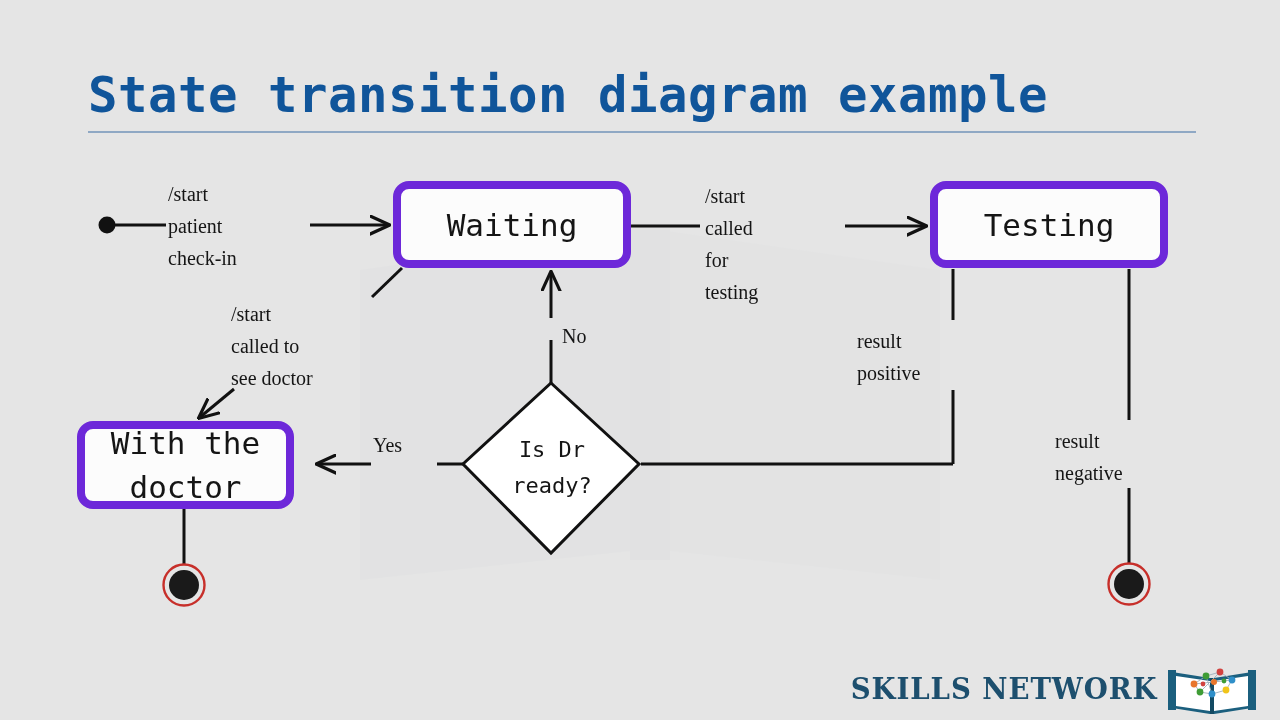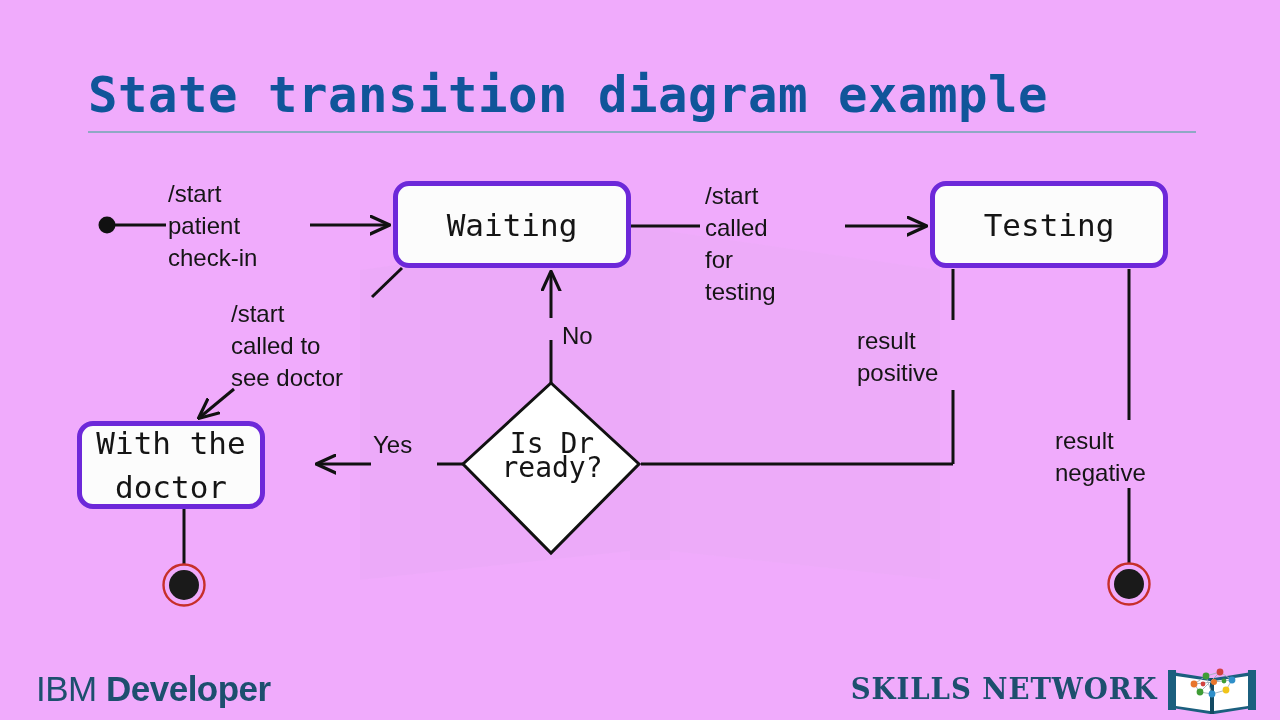--- a/index.html
+++ b/index.html
@@ -7,21 +7,21 @@
     padding: 0;
     background: #ffffff;
   }
   body {
     font-family: "DejaVu Sans Mono", monospace;
   }
   #slide {
     position: relative;
     width: 1280px;
     height: 720px;
-    background: #f0abfc;
+    background: #e5e5e5;
     overflow: hidden;
   }
 
   
   #watermark {
     position: absolute;
     left: 300px;
     top: 150px;
     width: 700px;
     height: 480px;
@@ -60,53 +60,53 @@
     left: 0;
     top: 0;
     width: 1280px;
     height: 720px;
   }
 
   
   .node-box {
     position: absolute;
     box-sizing: border-box;
-    border: 5px solid #6d28d9;
+    border: 8px solid #6d28d9;
     border-radius: 16px;
     background: #fcfcfc;
     display: flex;
     align-items: center;
     justify-content: center;
     text-align: center;
     font-family: "DejaVu Sans Mono", monospace;
     font-size: 31px;
     line-height: 44px;
     color: #151515;
   }
   #node-waiting { left: 393px; top: 181px; width: 238px; height: 87px; }
   #node-testing { left: 930px; top: 181px; width: 238px; height: 87px; }
-  #node-with-doctor { left: 77px; top: 421px; width: 188px; height: 88px; }
+  #node-with-doctor { left: 77px; top: 421px; width: 217px; height: 88px; }
 
   .decision-label {
     position: absolute;
     left: 470px;
     top: 432px;
     width: 164px;
     text-align: center;
     font-family: "DejaVu Sans Mono", monospace;
-    font-size: 28px;
-    line-height: 24px;
+    font-size: 22px;
+    line-height: 36px;
     color: #151515;
   }
 
   
   .edge-label {
     position: absolute;
-    font-family: Liberation Sans, sans-serif;
-    font-size: 24px;
+    font-family: Liberation Serif, serif;
+    font-size: 20px;
     line-height: 32px;
     color: #151515;
     white-space: pre;
   }
   #lbl-start-checkin { left: 168px; top: 178px; }
   #lbl-called-doctor { left: 231px; top: 298px; }
   #lbl-called-testing { left: 705px; top: 180px; }
   #lbl-result-positive { left: 857px; top: 325px; }
   #lbl-result-negative { left: 1055px; top: 425px; }
   #lbl-no { left: 538px; top: 320px; margin-left: 24px; }
@@ -241,23 +241,20 @@
 called
 for
 testing</div>
   <div class="edge-label" id="lbl-result-positive">result
 positive</div>
   <div class="edge-label" id="lbl-result-negative">result
 negative</div>
   <div class="edge-label" id="lbl-no">No</div>
   <div class="edge-label" id="lbl-yes">Yes</div>
 
-  <div id="ibm-developer">
-    <span class="ibm-word">IBM</span><span>&nbsp;</span><span class="dev-word">Developer</span>
-  </div>
 
   <div id="skills-network">SKILLS NETWORK</div>
 
   <svg id="sn-logo-icon" viewBox="0 0 92 54">
 
     <path d="M6 10 L6 46 L44 52 L44 16 Z" fill="#1b5f7e"></path>
     <path d="M86 10 L86 46 L48 52 L48 16 Z" fill="#1b5f7e"></path>
     <path d="M10 14 L10 44 L44 49 L44 19 Z" fill="#ffffff"></path>
     <path d="M82 14 L82 44 L48 49 L48 19 Z" fill="#ffffff"></path>
     <rect x="44" y="16" width="4" height="36" fill="#134a63"></rect>

